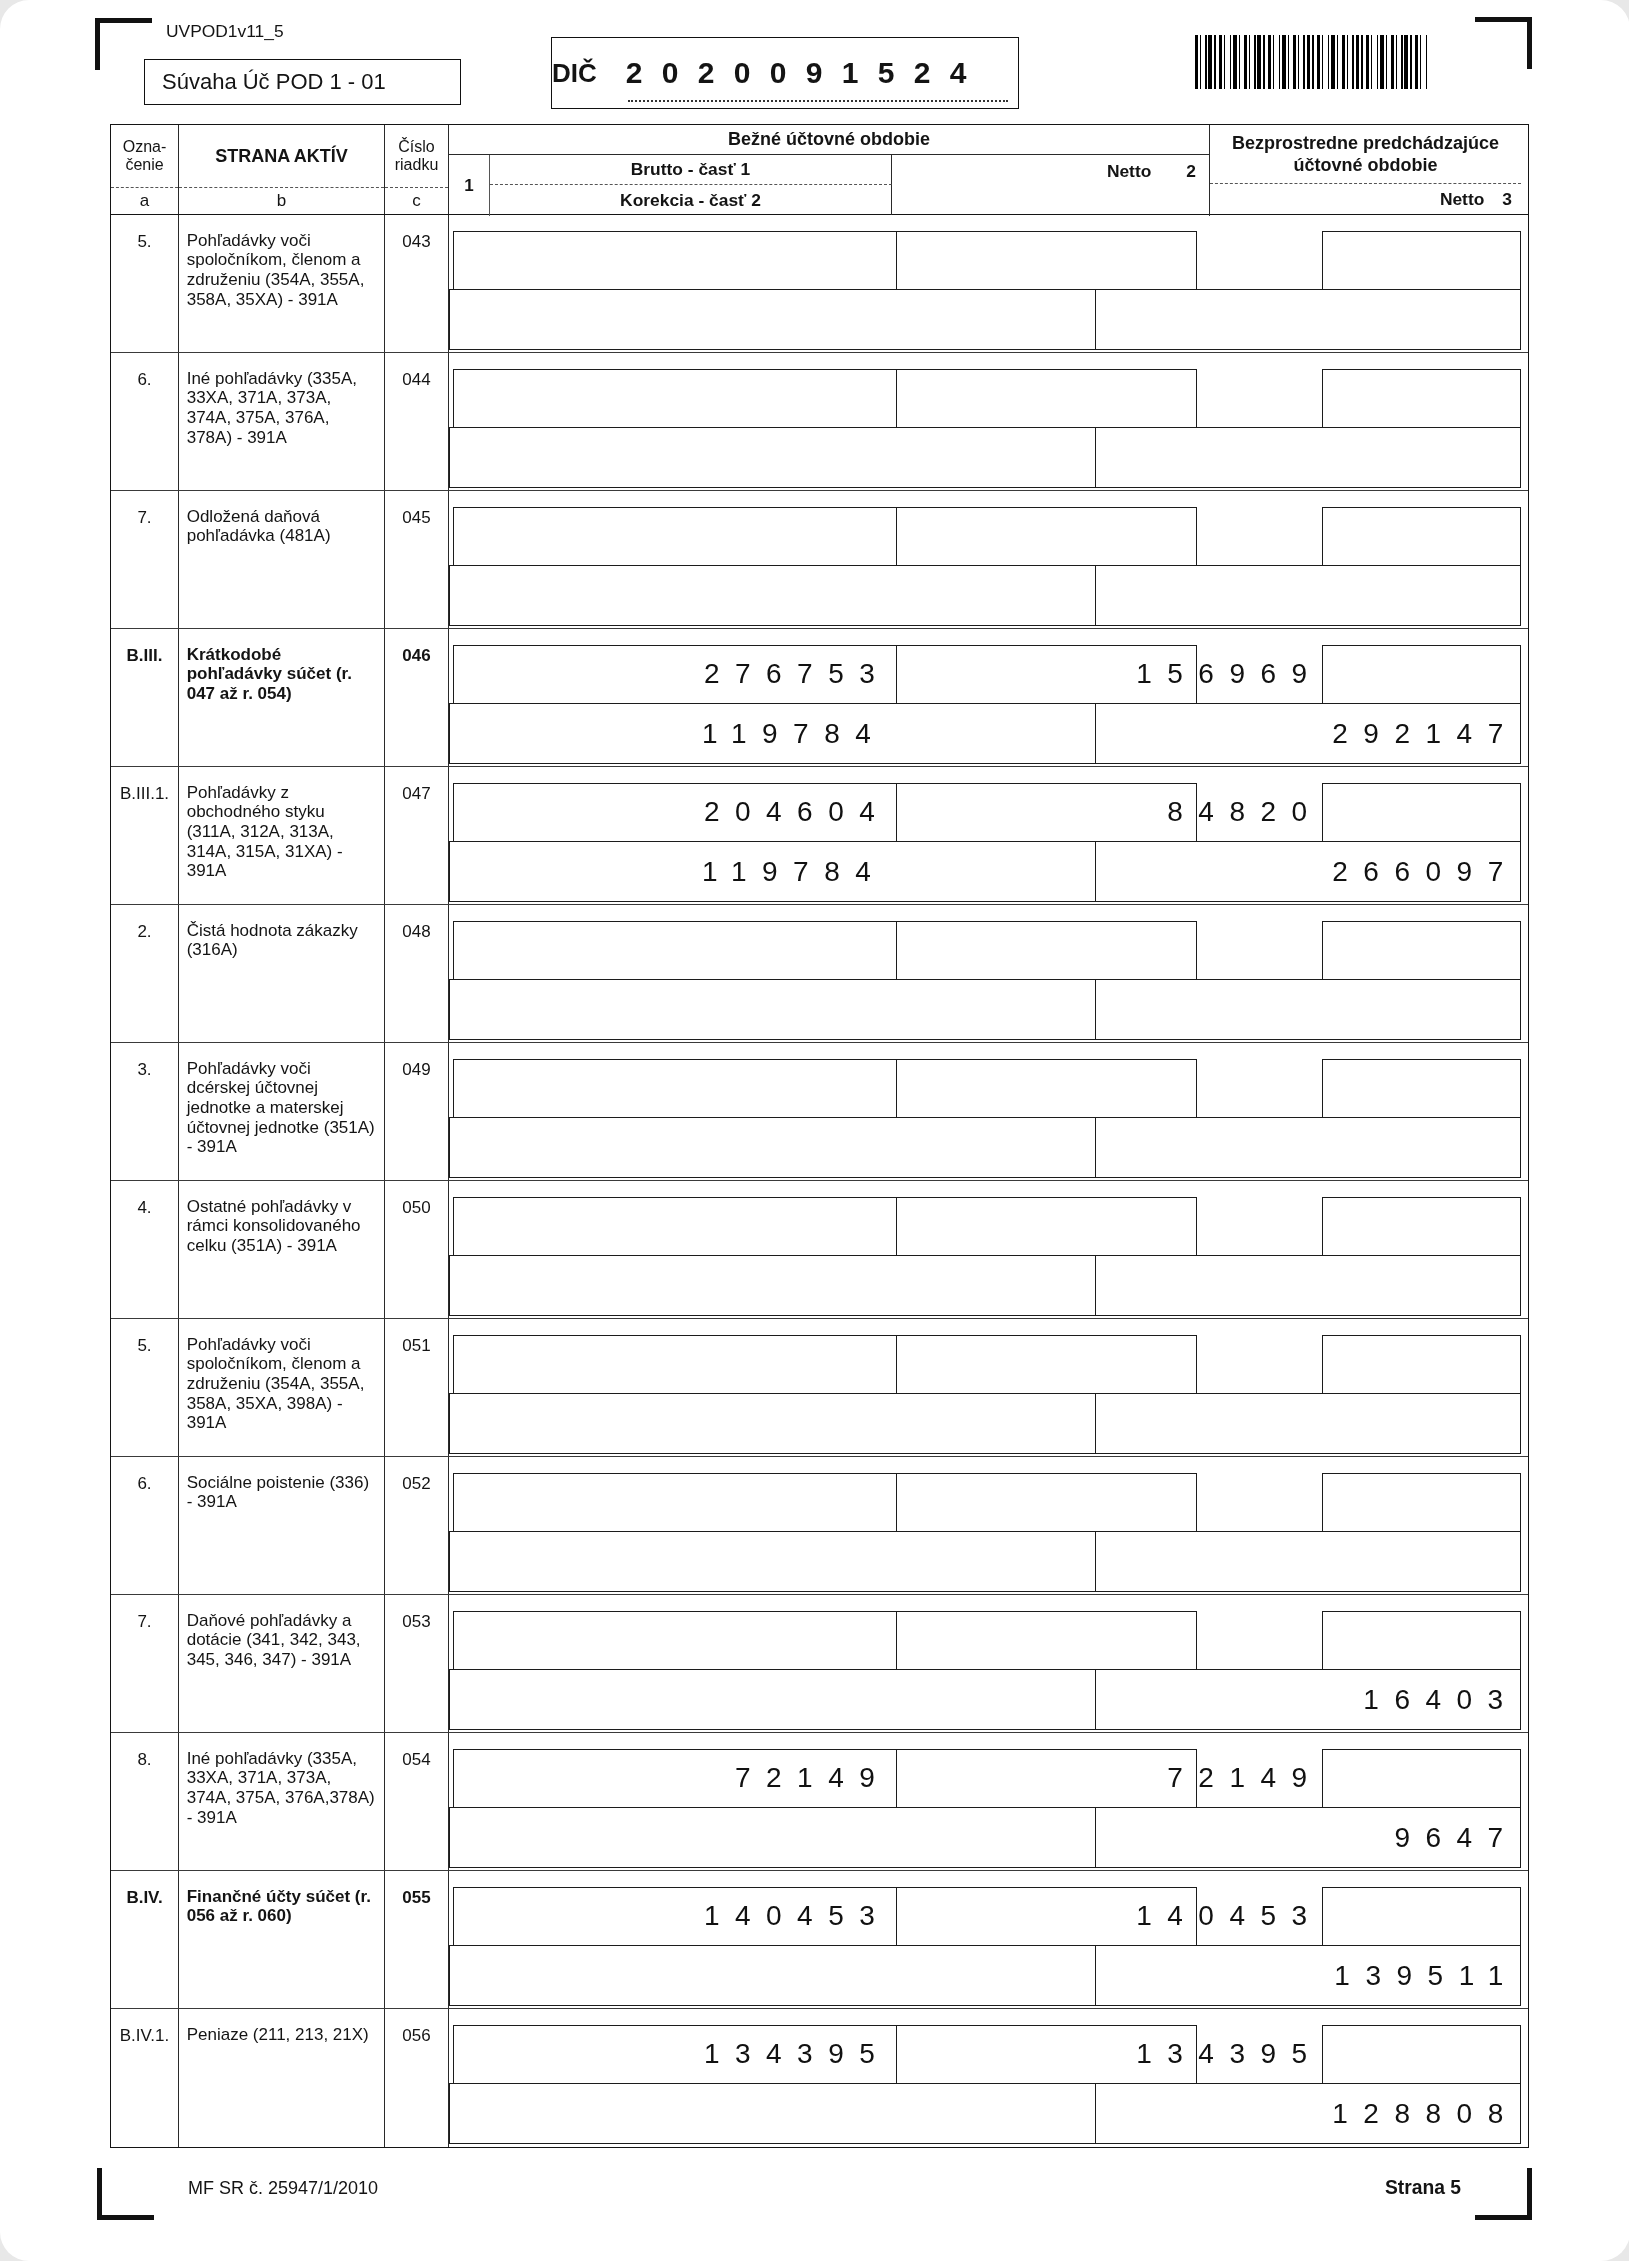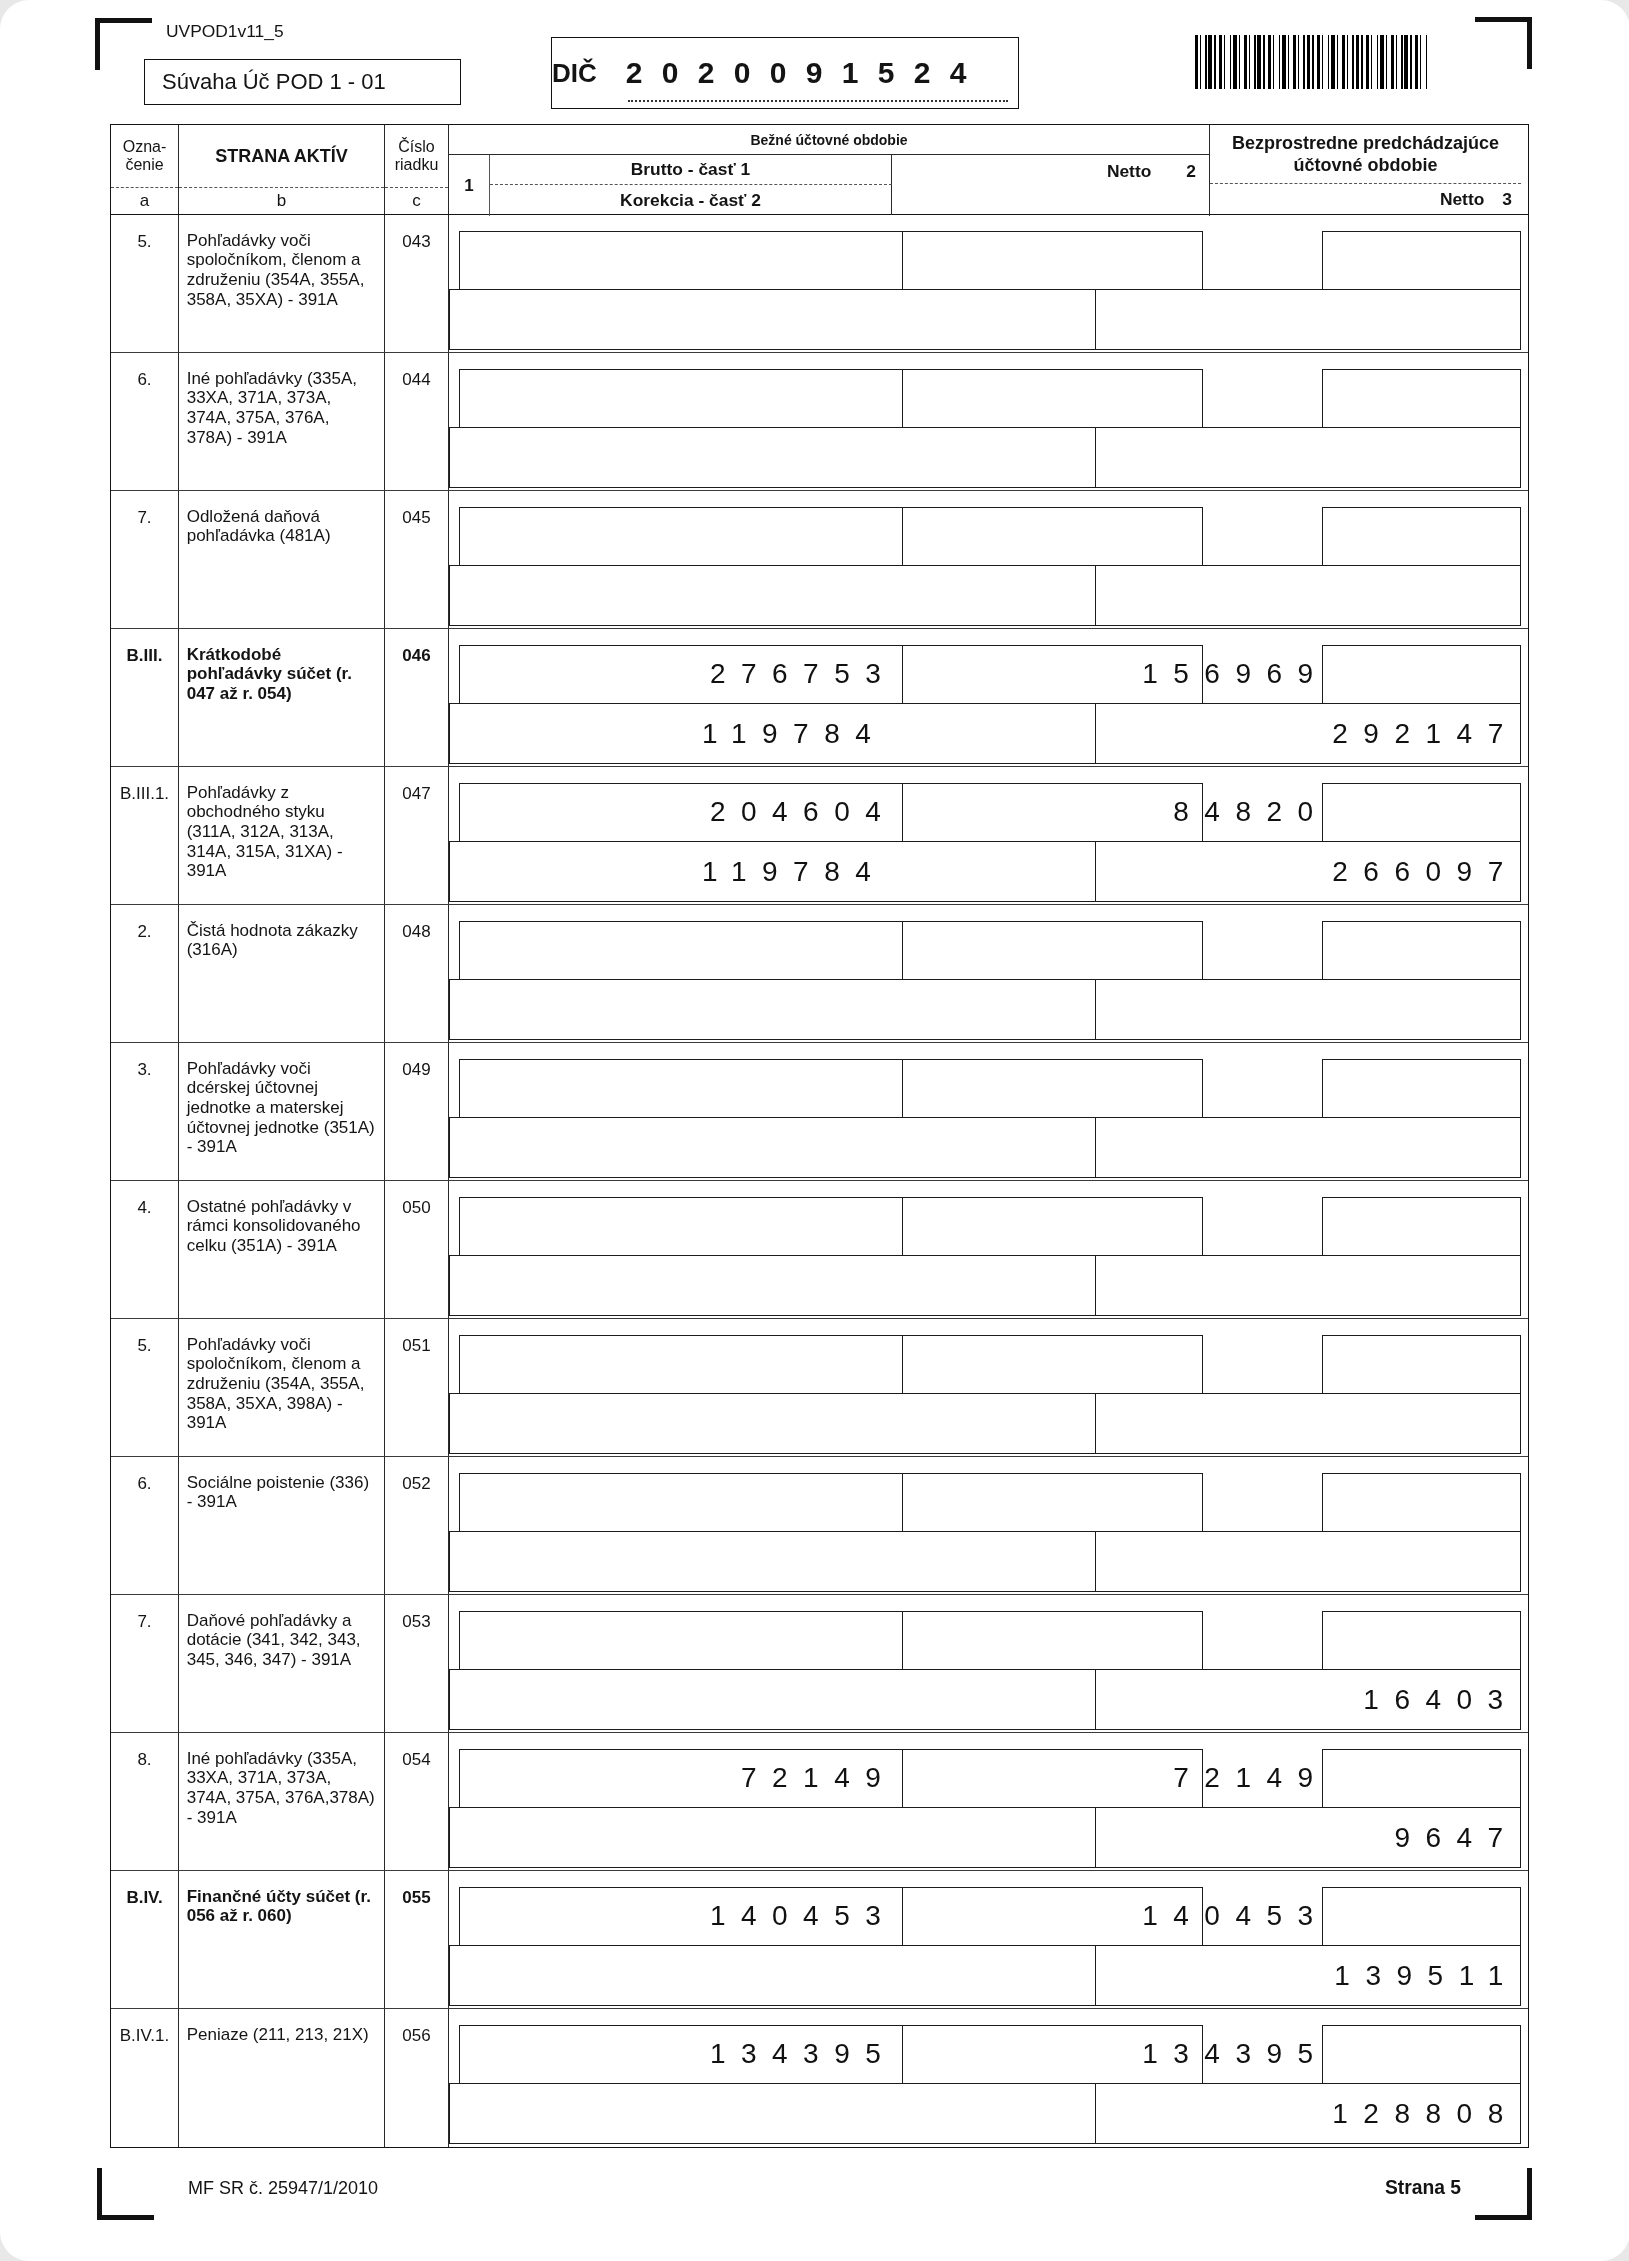--- a/index.html
+++ b/index.html
@@ -53,38 +53,38 @@
 
   .thead { display: flex; height: 90px; border-bottom: 1.9px solid #141414; font-size: 16px; }
   .h-a { width: 68px; border-right: 1.3px solid #2a2a2a; display: flex; flex-direction: column; }
   .h-b { width: 206px; border-right: 1.3px solid #2a2a2a; display: flex; flex-direction: column; }
   .h-c { width: 64px; border-right: 1.3px solid #2a2a2a; display: flex; flex-direction: column; }
   .h-title { flex: 1; display: flex; flex-direction: column; align-items: center; justify-content: center; line-height: 1.15; text-align: center; }
   .h-b .h-title { font-weight: bold; font-size: 18px; }
   .h-letter { height: 27px; border-top: 1.3px dashed #555; display: flex; align-items: center; justify-content: center; font-size: 17px; }
   .h-data { flex: 1; position: relative; }
   .h-cell { position: absolute; display: flex; align-items: center; justify-content: center; font-weight: bold; }
-  .h-curr   { left: 0; top: 0; width: 761px; height: 30px; border-right: 1.3px solid #2a2a2a; border-bottom: 1.3px solid #2a2a2a; font-size: 14px; text-align: right; }
+  .h-curr   { left: 0; top: 0; width: 761px; height: 30px; border-right: 1.3px solid #2a2a2a; border-bottom: 1.3px solid #2a2a2a; font-size: 18px; text-align: right; }
   .h-prev   { left: 761px; top: 0; width: 311px; height: 59px; flex-direction: column; border-bottom: 1.3px dashed #555; font-size: 18px; line-height: 1.25; }
   .h-colnum1{ left: 0; top: 30px; width: 41px; height: 61px; border-right: 1.3px solid #555; font-size: 17px; }
   .h-brutto { left: 41px; top: 30px; width: 402px; height: 30px; border-bottom: 1.3px dashed #555; border-right: 1.3px solid #2a2a2a; font-size: 17.4px; }
   .h-korekcia { left: 41px; top: 60px; width: 402px; height: 30px; border-right: 1.3px solid #2a2a2a; font-size: 17.4px; }
   .h-netto2 { left: 445px; top: 30px; width: 316px; height: 61px; justify-content: flex-end; align-items: flex-start; gap: 35px; padding: 6.4px 13px 0 0; border-right: 1.3px solid #2a2a2a; font-size: 17.4px; }
   .h-netto3 { left: 761px; top: 59px; width: 311px; height: 31px; justify-content: flex-end; gap: 18px; padding-right: 9px; font-size: 17.4px; }
 
   .row { display: flex; height: 138px; border-bottom: 1.3px solid #3a3a3a; }
   .tbody .row:last-of-type { border-bottom: none; }
   .c-a { width: 68px; border-right: 1.3px solid #2a2a2a; text-align: center; padding-top: 17px; font-size: 17px; }
   .c-b { width: 206px; border-right: 1.3px solid #2a2a2a; padding: 15.5px 6.4px 0 7.7px; font-size: 17px; line-height: 1.16; }
   .c-c { width: 64px; border-right: 1.3px solid #2a2a2a; text-align: center; padding-top: 17px; font-size: 17px; }
   .c-data { flex: 1; position: relative; }
   .row.bold .c-a, .row.bold .c-b, .row.bold .c-c { font-weight: bold; }
 
   .box { position: absolute; border: 1.3px solid #1c1c1c; background: #fff; }
-  .top-main { left: 10px; top: 15.5px; width: 744px; height: 59px; }
+  .top-main { left: 4px; top: 15.5px; width: 744px; height: 59px; }
   .top-main::after { content: ""; position: absolute; top: 0; bottom: 0; left: 442px; width: 1.3px; background: #1c1c1c; }
   .top-prev { left: 873px; top: 15.5px; width: 199px; height: 59px; }
   .bottom   { left: 0; top: 74px; width: 1072px; height: 61px; text-align: right; }
   .bottom::after { content: ""; position: absolute; top: 0; bottom: 0; left: 645px; width: 1.3px; background: #1c1c1c; }
 
   .val { position: absolute; top: 0; height: 100%; display: flex; align-items: center; justify-content: flex-end; font-size: 28px; letter-spacing: 15.5px; color: #111; white-space: nowrap; }
   .val.brutto   { left: 0; width: 444px; padding-right: 7.7px; }
   .val.netto    { left: 444px; width: 431px; padding-right: 6.4px; }
   .val.korekcia { left: 0; width: 444px; padding-right: 7.7px; }
   .val.netto-prev { right: 0; width: 426px; padding-right: 1.3px; }

